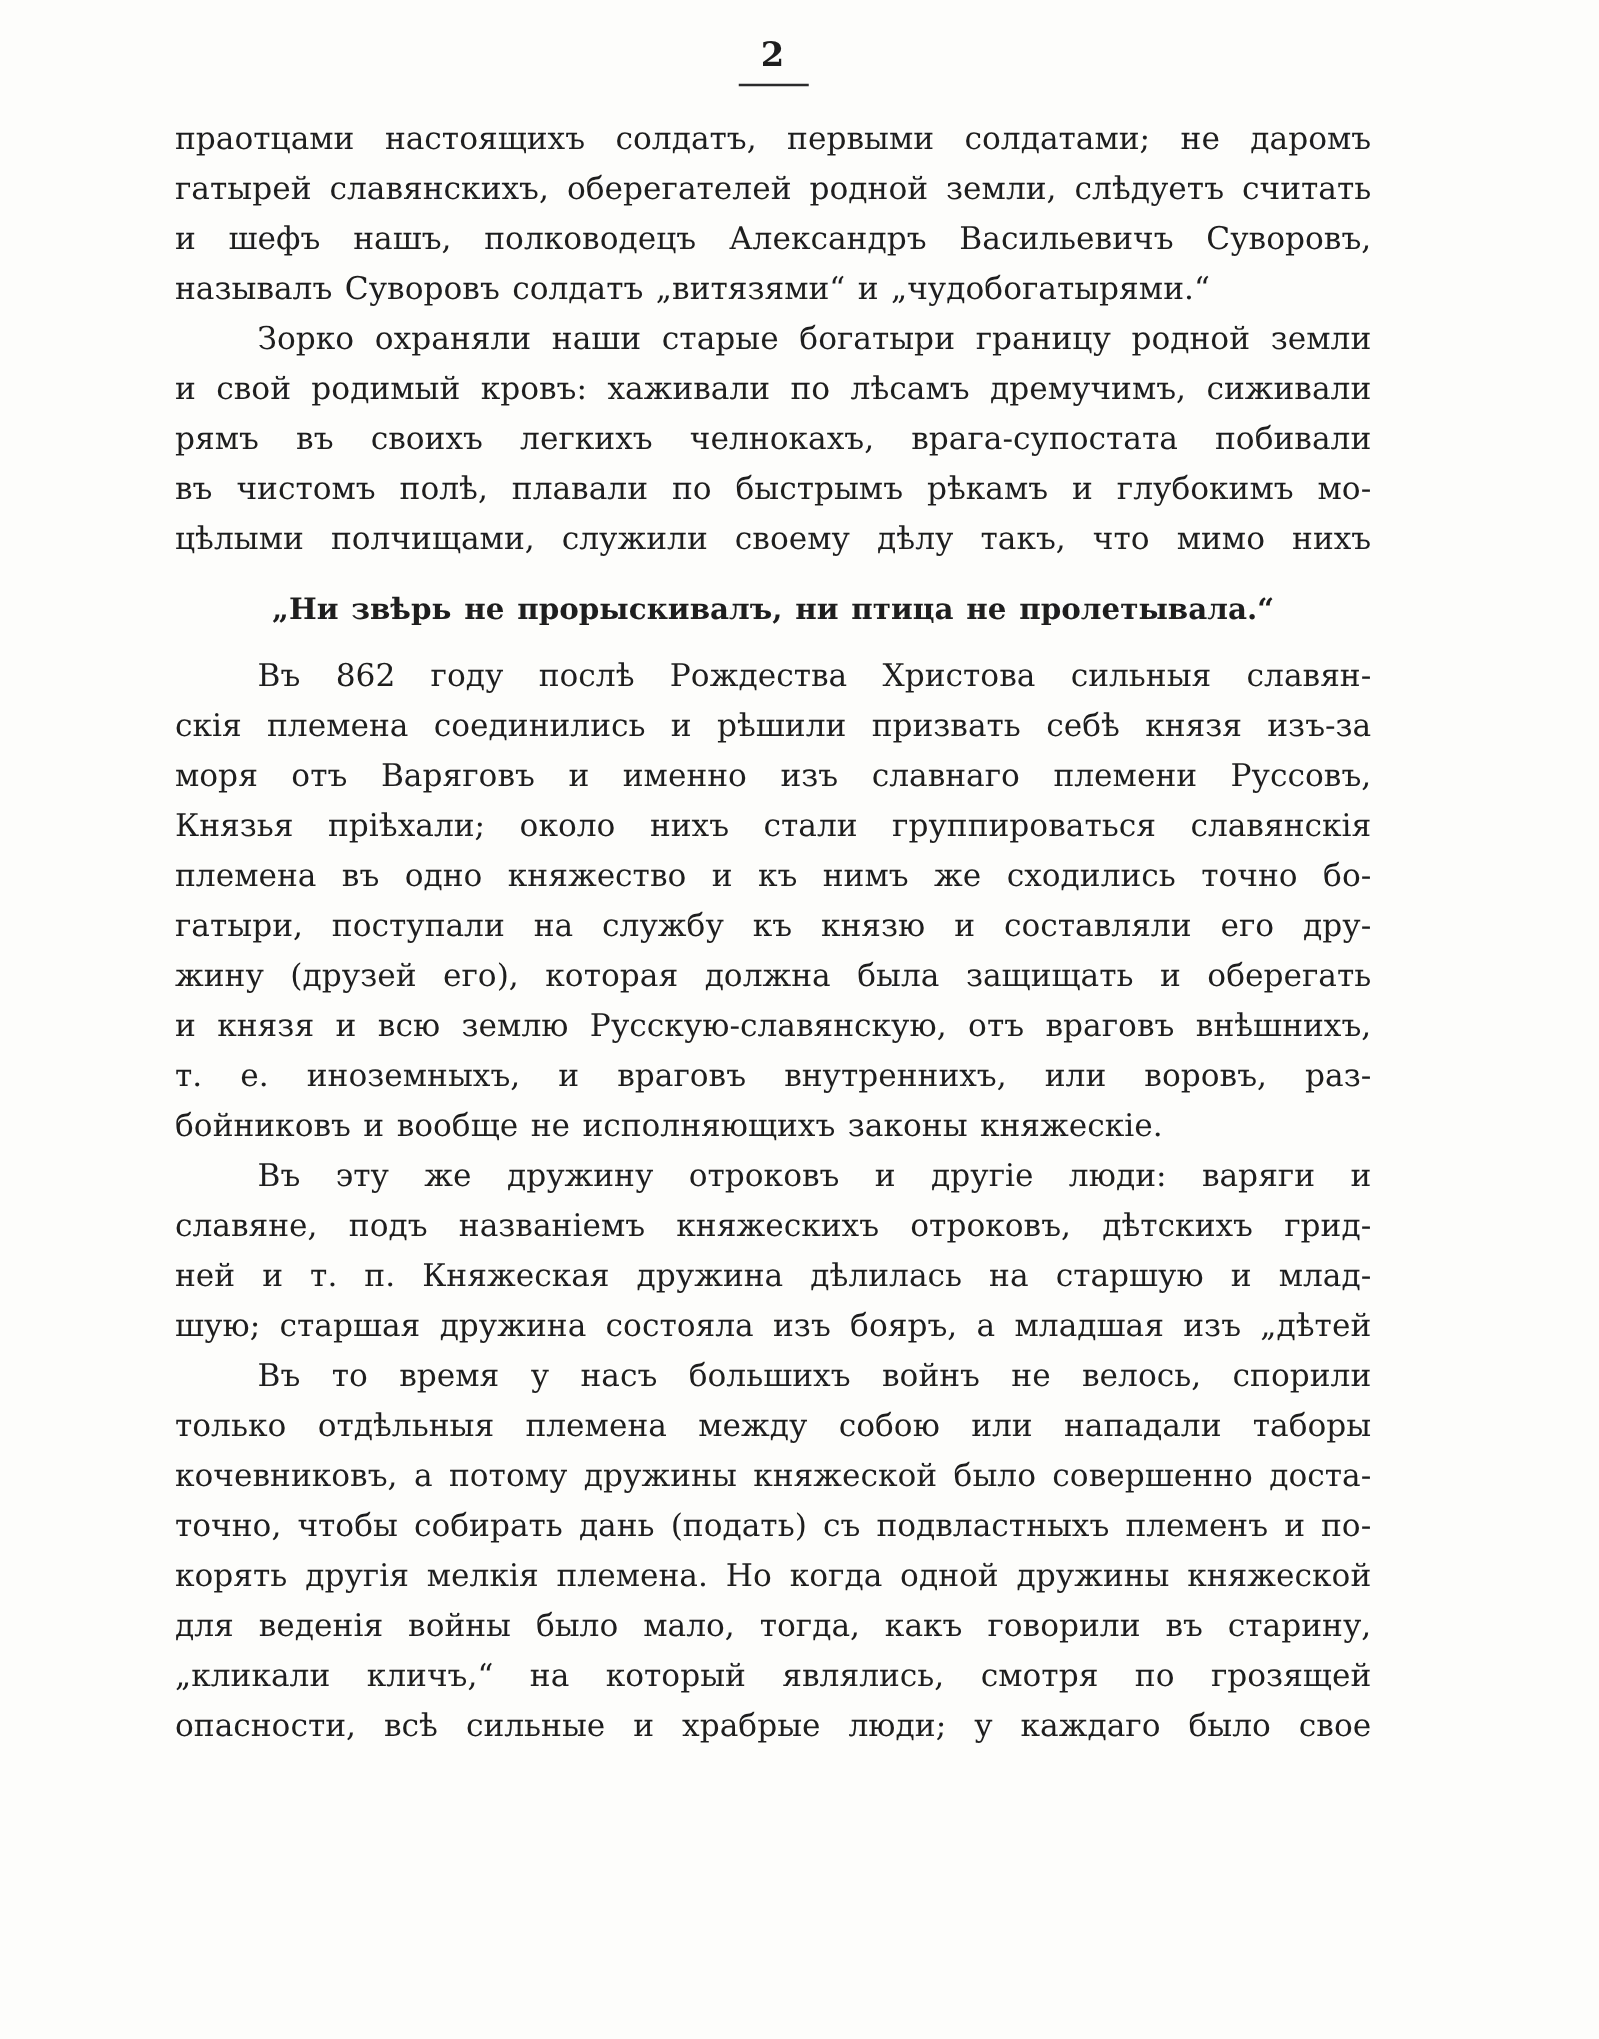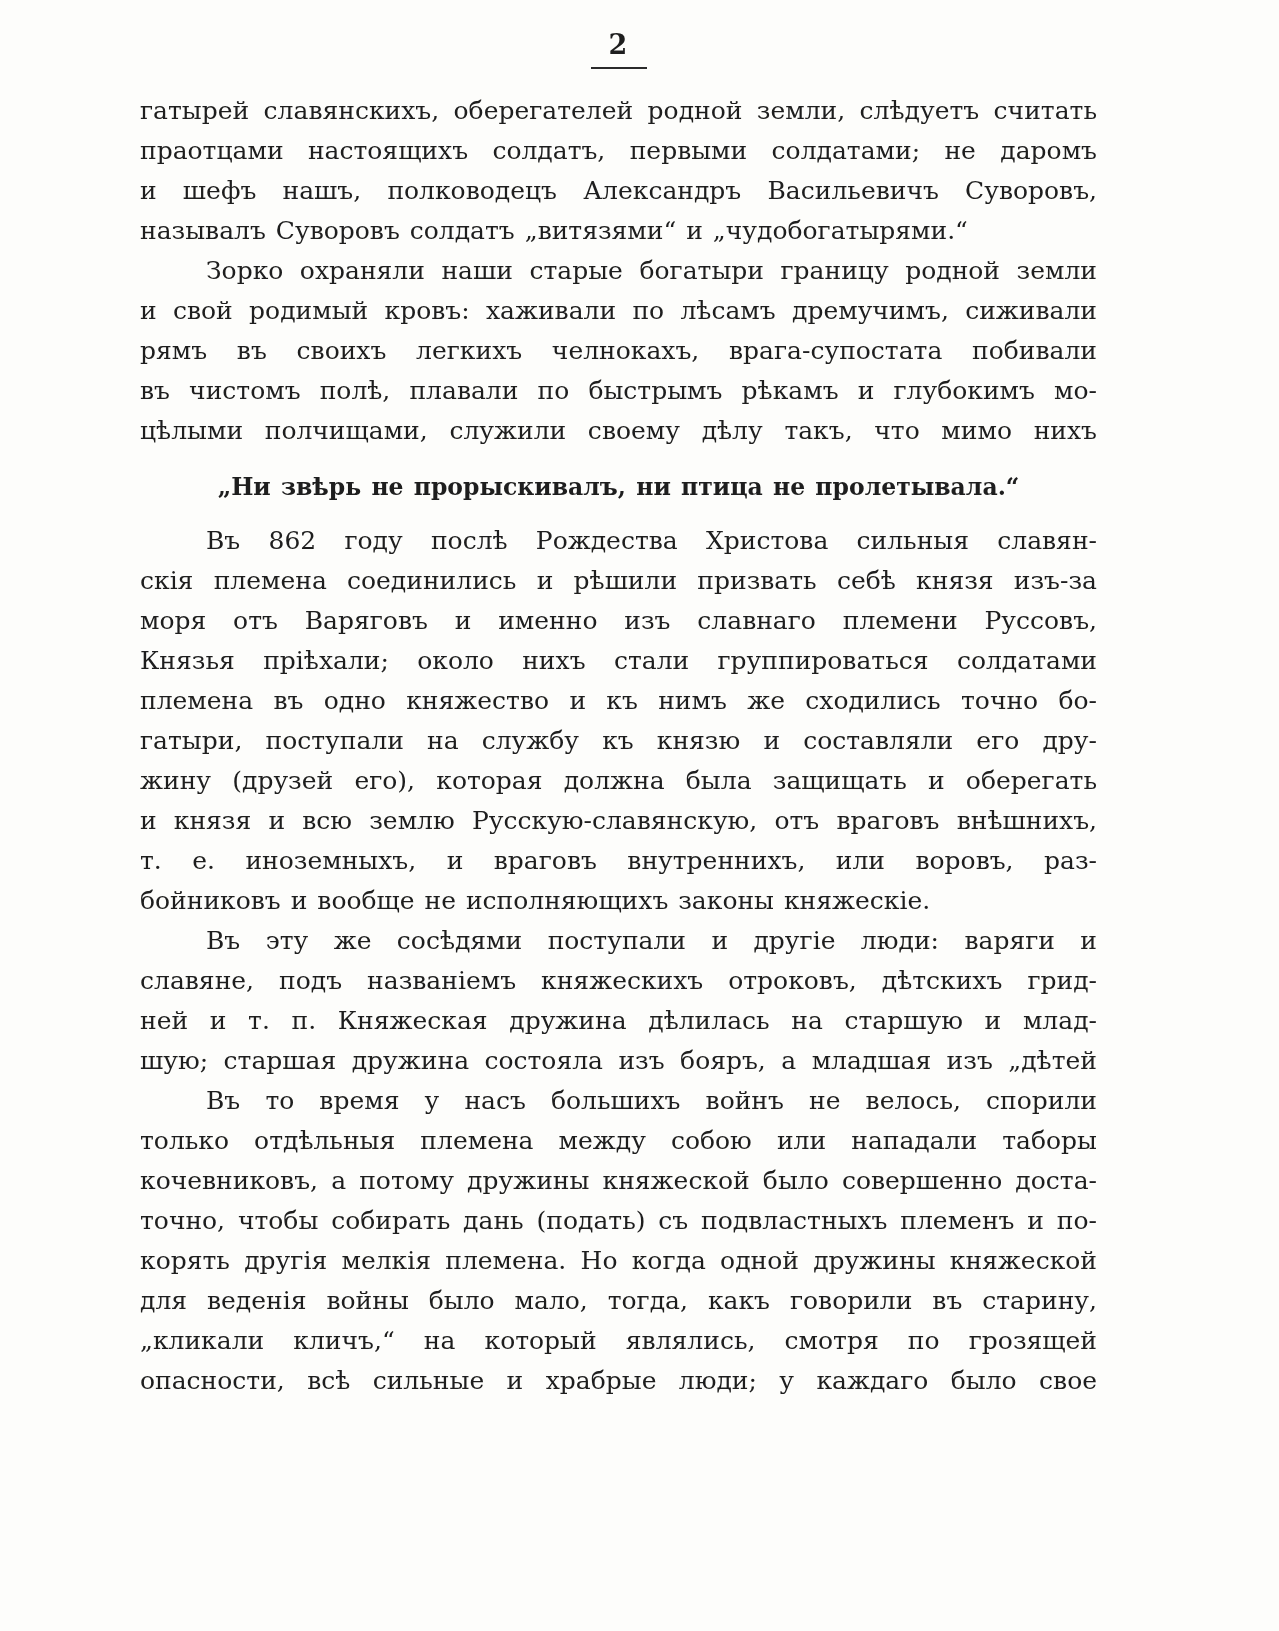--- a/index.html
+++ b/index.html
@@ -69,49 +69,49 @@
 <body style="--paper: #fdfdfb; --ink: #1e1e1e;">
 
 <div class="page">
   <div class="page-header">
     <div class="page-number">2</div>
     <div class="page-number-rule"></div>
   </div>
   <div class="page-text">
 
   <div class="para">
+        <div class="line">праотцами настоящихъ солдатъ, первыми солдатами; не даромъ</div>
         <div class="line firstline">гатырей славянскихъ, оберегателей родной земли, слѣдуетъ считать</div>
-        <div class="line">праотцами настоящихъ солдатъ, первыми солдатами; не даромъ</div>
         <div class="line">и шефъ нашъ, полководецъ Александръ Васильевичъ Суворовъ,</div>
         <div class="line lastline">называлъ Суворовъ солдатъ „витязями“ и „чудобогатырями.“</div>
       </div>
       <div class="para indent">
         <div class="line firstline">Зорко охраняли наши старые богатыри границу родной земли</div>
         <div class="line">и свой родимый кровъ: хаживали по лѣсамъ дремучимъ, сиживали</div>
         <div class="line">рямъ въ своихъ легкихъ челнокахъ, врага-супостата побивали</div>
         <div class="line">въ чистомъ полѣ, плавали по быстрымъ рѣкамъ и глубокимъ мо-</div>
         <div class="line">цѣлыми полчищами, служили своему дѣлу такъ, что мимо нихъ</div>
       </div>
       <div class="para quote">
         <div class="line firstline lastline">„Ни звѣрь не прорыскивалъ, ни птица не пролетывала.“</div>
       </div>
       <div class="para indent">
         <div class="line firstline">Въ 862 году послѣ Рождества Христова сильныя славян-</div>
         <div class="line">скія племена соединились и рѣшили призвать себѣ князя изъ-за</div>
         <div class="line">моря отъ Варяговъ и именно изъ славнаго племени Руссовъ,</div>
-        <div class="line">Князья пріѣхали; около нихъ стали группироваться солдатами</div>
+        <div class="line">Князья пріѣхали; около нихъ стали группироваться славянскія</div>
         <div class="line">племена въ одно княжество и къ нимъ же сходились точно бо-</div>
         <div class="line">гатыри, поступали на службу къ князю и составляли его дру-</div>
         <div class="line">жину (друзей его), которая должна была защищать и оберегать</div>
         <div class="line">и князя и всю землю Русскую-славянскую, отъ враговъ внѣшнихъ,</div>
         <div class="line">т. е. иноземныхъ, и враговъ внутреннихъ, или воровъ, раз-</div>
         <div class="line lastline">бойниковъ и вообще не исполняющихъ законы княжескіе.</div>
       </div>
       <div class="para indent">
-        <div class="line firstline">Въ эту же сосѣдями поступали и другіе люди: варяги и</div>
+        <div class="line firstline">Въ эту же дружину отроковъ и другіе люди: варяги и</div>
         <div class="line">славяне, подъ названіемъ княжескихъ отроковъ, дѣтскихъ грид-</div>
         <div class="line">ней и т. п. Княжеская дружина дѣлилась на старшую и млад-</div>
         <div class="line">шую; старшая дружина состояла изъ бояръ, а младшая изъ „дѣтей</div>
       </div>
       <div class="para indent">
         <div class="line firstline">Въ то время у насъ большихъ войнъ не велось, спорили</div>
         <div class="line">только отдѣльныя племена между собою или нападали таборы</div>
         <div class="line">кочевниковъ, а потому дружины княжеской было совершенно доста-</div>
         <div class="line">точно, чтобы собирать дань (подать) съ подвластныхъ племенъ и по-</div>
         <div class="line">корять другія мелкія племена. Но когда одной дружины княжеской</div>

